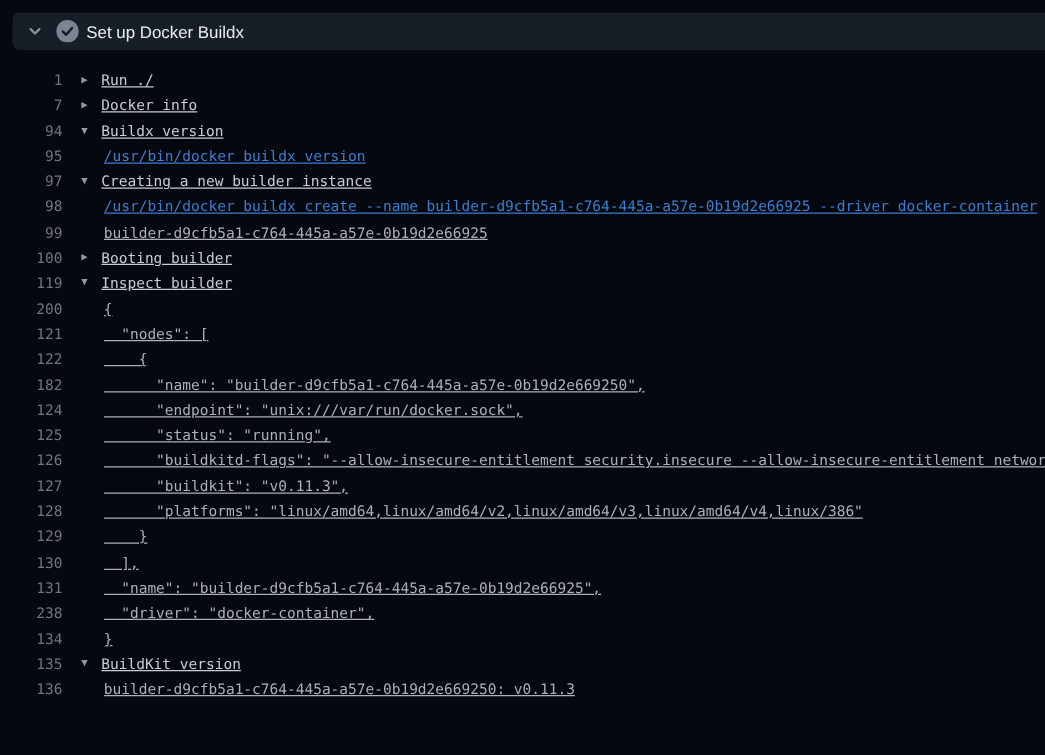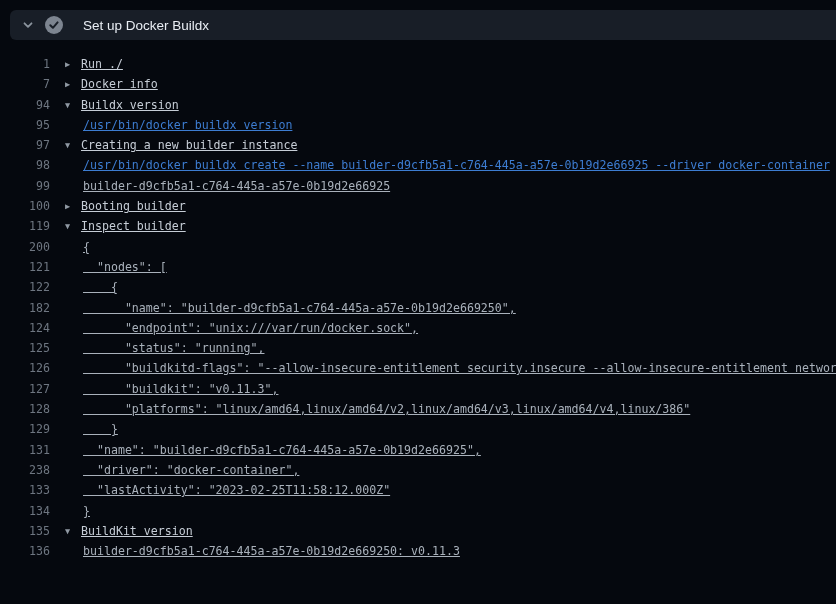--- a/index.html
+++ b/index.html
@@ -30,21 +30,21 @@
     margin-left: 12px;
     display: flex; align-items: center; justify-content: center;
     flex: none;
   }
   .check-wrap {
     width: 18px; height: 18px;
     margin-left: 11px;
     flex: none;
   }
   .step-title {
-    margin-left: 20px;
+    margin-left: 6px;
     font-family: "Liberation Sans", sans-serif;
     font-size: 13.5px;
     font-weight: 400;
     color: #e9eef4;
     white-space: nowrap;
   }
   
   .log {
     position: absolute;
     left: 0; top: 54px; right: 0; bottom: 0;
@@ -117,20 +117,20 @@
       <div class="line output"><span class="num">200</span><span class="text">{</span></div>
       <div class="line output"><span class="num">121</span><span class="text">  "nodes": [</span></div>
       <div class="line output"><span class="num">122</span><span class="text">    {</span></div>
       <div class="line output"><span class="num">182</span><span class="text">      "name": "builder-d9cfb5a1-c764-445a-a57e-0b19d2e669250",</span></div>
       <div class="line output"><span class="num">124</span><span class="text">      "endpoint": "unix:///var/run/docker.sock",</span></div>
       <div class="line output"><span class="num">125</span><span class="text">      "status": "running",</span></div>
       <div class="line output"><span class="num">126</span><span class="text">      "buildkitd-flags": "--allow-insecure-entitlement security.insecure --allow-insecure-entitlement network.host",</span></div>
       <div class="line output"><span class="num">127</span><span class="text">      "buildkit": "v0.11.3",</span></div>
       <div class="line output"><span class="num">128</span><span class="text">      "platforms": "linux/amd64,linux/amd64/v2,linux/amd64/v3,linux/amd64/v4,linux/386"</span></div>
       <div class="line output"><span class="num">129</span><span class="text">    }</span></div>
+      <div class="line output"><span class="num">130</span><span class="text">  ],</span></div>
       <div class="line output"><span class="num">131</span><span class="text">  "name": "builder-d9cfb5a1-c764-445a-a57e-0b19d2e66925",</span></div>
       <div class="line output"><span class="num">238</span><span class="text">  "driver": "docker-container",</span></div>
-      <div class="line output"><span class="num">133</span><span class="text">  "lastActivity": "2023-02-25T11:58:12.000Z"</span></div>
       <div class="line output"><span class="num">134</span><span class="text">}</span></div>
       <div class="line group"><span class="num">135</span><span class="arrow">▼</span><span class="text">BuildKit version</span></div>
       <div class="line output"><span class="num">136</span><span class="text">builder-d9cfb5a1-c764-445a-a57e-0b19d2e669250: v0.11.3</span></div>
     </div>
 </div>
 
 </body></html>

